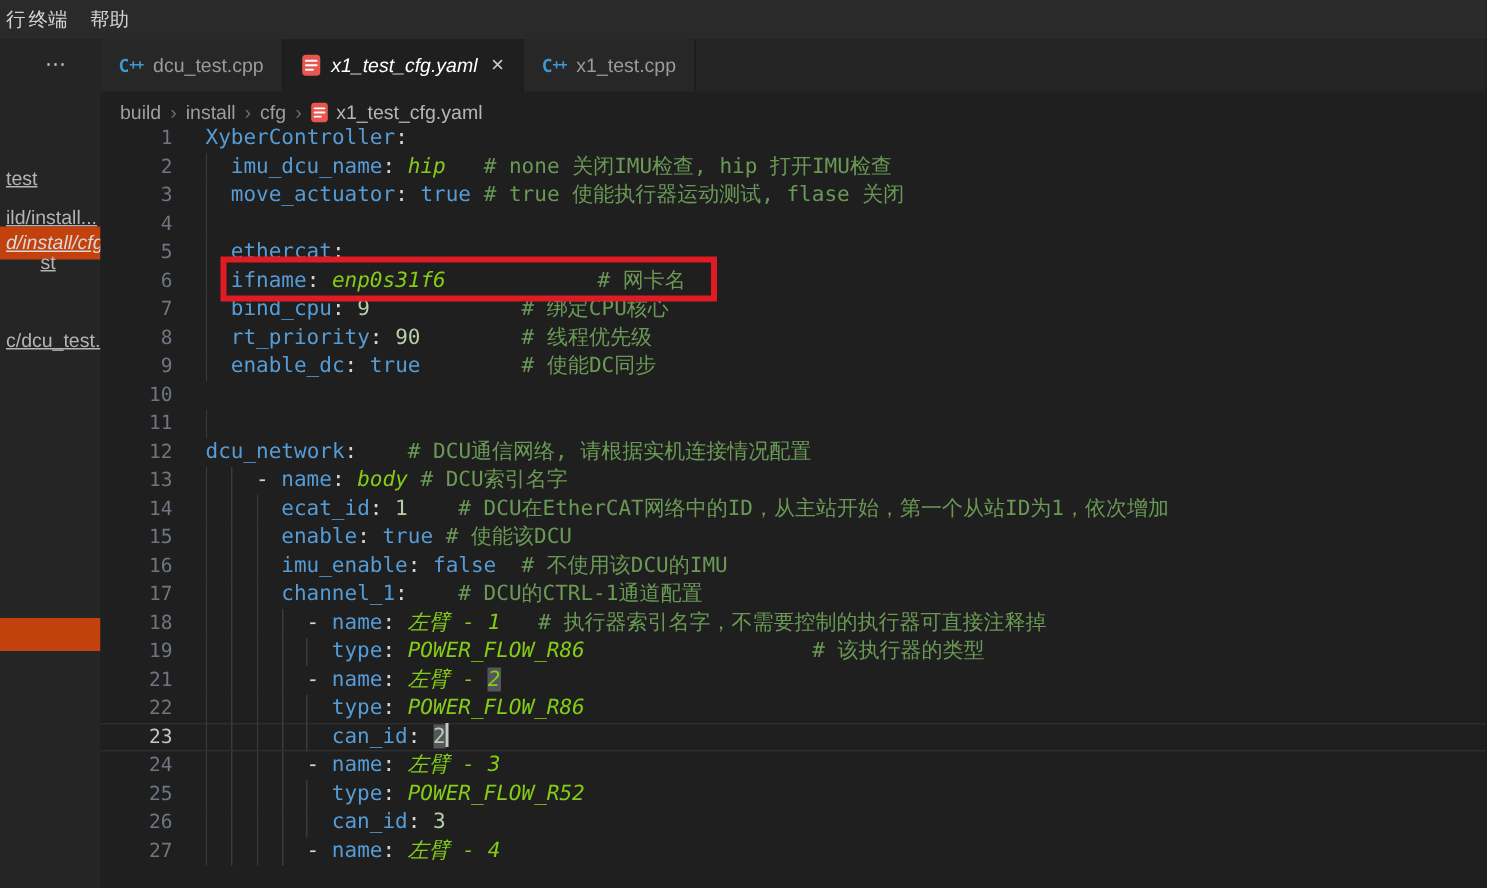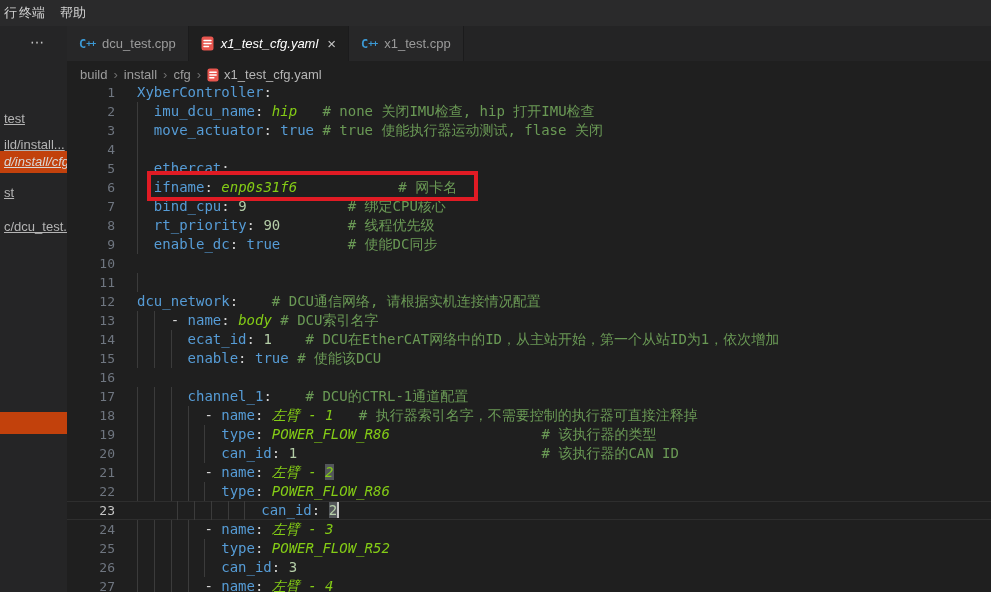--- a/index.html
+++ b/index.html
@@ -36,21 +36,21 @@
   #breadcrumb { position:absolute; left:80px; top:61px; height:21px; display:flex; align-items:flex-end;
                 font-size:13px; color:#9d9d9d; }
   .crumb { cursor:default; }
   .crumb-sep { margin:0 6px; color:#6e6e6e; }
   #breadcrumb .file { color:#b6b6b6; margin-left:5px; }
 
   
   #editor { position:absolute; left:67px; top:83px; width:924px; height:509px; overflow:hidden;
             font-family:"DejaVu Sans Mono", monospace; font-size:14px; }
   .line { display:flex; height:19px; line-height:19px; white-space:pre; }
-  .line.active { box-shadow: inset 0 1px 0 rgba(255,255,255,.07), inset 0 -1px 0 rgba(255,255,255,.07); gap: 40px; }
+  .line.active { box-shadow: inset 0 1px 0 rgba(255,255,255,.07), inset 0 -1px 0 rgba(255,255,255,.07); }
   .lnum { width:48px; text-align:right; color:#6f7680; font-size:13px; flex:none; }
   .line.active .lnum { color:#c6c6c6; }
   .lcode { margin-left:22px; flex:none; }
   .guide { display:inline-block; width:2ch; box-shadow: inset 1px 0 0 #3b3b3b; }
   .tk-k { color:#569cd6; }
   .tk-p { color:#d4d4d4; }
   .tk-s { color:#84cc16;font-style:italic; }
   .tk-n { color:#b5cea8; }
   .tk-b { color:#569cd6; }
   .tk-c { color:#6a9955; }
@@ -68,21 +68,21 @@
   <div id="menubar">
       <div class="menu-item" style="left: 2px;">行</div>
       <div class="menu-item" style="left: 17px;">终端</div>
       <div class="menu-item" style="left: 58px;">帮助</div>
     </div>
   <div id="sidebar">
     <div id="sidebar-more">⋯</div>
   <div class="side-item" style="top: 82px;">test</div>
       <div class="side-item" style="top: 108px;">ild/install...</div>
       <div class="side-item sel ital" style="top: 125px;">d/install/cfg</div>
-      <div class="side-item" style="top: 156px;">st</div>
+      <div class="side-item" style="top: 138px; margin-left: 23px;">st</div>
       <div class="side-item" style="top: 190px;">c/dcu_test...</div>
       <div class="side-item sel" style="top: 386px;"></div>
     </div>
   <div id="tabstrip">
       <div class="tab">
         <span class="cpp-icon">C<small>++</small></span>
         <span class="tab-label">dcu_test.cpp</span>
       </div>
       <div class="tab active">
         <span>
@@ -124,25 +124,24 @@
         <div class="line"><span class="lnum">6</span><span class="lcode"><span class="guide">  </span><span class="tk-k">ifname</span><span class="tk-p">:</span><span class="tk-s"> enp0s31f6</span><span class="tk-c">            # 网卡名</span></span></div>
         <div class="line"><span class="lnum">7</span><span class="lcode"><span class="guide">  </span><span class="tk-k">bind_cpu</span><span class="tk-p">:</span><span class="tk-n"> 9</span><span class="tk-c">            # 绑定CPU核心</span></span></div>
         <div class="line"><span class="lnum">8</span><span class="lcode"><span class="guide">  </span><span class="tk-k">rt_priority</span><span class="tk-p">:</span><span class="tk-n"> 90</span><span class="tk-c">        # 线程优先级</span></span></div>
         <div class="line"><span class="lnum">9</span><span class="lcode"><span class="guide">  </span><span class="tk-k">enable_dc</span><span class="tk-p">:</span><span class="tk-b"> true</span><span class="tk-c">        # 使能DC同步</span></span></div>
         <div class="line"><span class="lnum">10</span></div>
         <div class="line"><span class="lnum">11</span><span class="lcode"><span class="guide">  </span></span></div>
         <div class="line"><span class="lnum">12</span><span class="lcode"><span class="tk-k">dcu_network</span><span class="tk-p">:</span><span class="tk-c">    # DCU通信网络, 请根据实机连接情况配置</span></span></div>
         <div class="line"><span class="lnum">13</span><span class="lcode"><span class="guide">  </span><span class="guide">  </span><span class="tk-p">- </span><span class="tk-k">name</span><span class="tk-p">:</span><span class="tk-s"> body</span><span class="tk-c"> # DCU索引名字</span></span></div>
         <div class="line"><span class="lnum">14</span><span class="lcode"><span class="guide">  </span><span class="guide">  </span><span class="guide">  </span><span class="tk-k">ecat_id</span><span class="tk-p">:</span><span class="tk-n"> 1</span><span class="tk-c">    # DCU在EtherCAT网络中的ID，从主站开始，第一个从站ID为1，依次增加</span></span></div>
         <div class="line"><span class="lnum">15</span><span class="lcode"><span class="guide">  </span><span class="guide">  </span><span class="guide">  </span><span class="tk-k">enable</span><span class="tk-p">:</span><span class="tk-b"> true</span><span class="tk-c"> # 使能该DCU</span></span></div>
-        <div class="line"><span class="lnum">16</span></div>
+        <div class="line"><span class="lnum">16</span><span class="lcode"><span class="guide">  </span><span class="guide">  </span><span class="guide">  </span><span class="tk-k">imu_enable</span><span class="tk-p">:</span><span class="tk-b"> false</span><span class="tk-c">  # 不使用该DCU的IMU</span></span></div>
         <div class="line"><span class="lnum">17</span><span class="lcode"><span class="guide">  </span><span class="guide">  </span><span class="guide">  </span><span class="tk-k">channel_1</span><span class="tk-p">:</span><span class="tk-c">    # DCU的CTRL-1通道配置</span></span></div>
         <div class="line"><span class="lnum">18</span><span class="lcode"><span class="guide">  </span><span class="guide">  </span><span class="guide">  </span><span class="guide">  </span><span class="tk-p">- </span><span class="tk-k">name</span><span class="tk-p">:</span><span class="tk-s"> 左臂 - 1</span><span class="tk-c">   # 执行器索引名字，不需要控制的执行器可直接注释掉</span></span></div>
         <div class="line"><span class="lnum">19</span><span class="lcode"><span class="guide">  </span><span class="guide">  </span><span class="guide">  </span><span class="guide">  </span><span class="guide">  </span><span class="tk-k">type</span><span class="tk-p">:</span><span class="tk-s"> POWER_FLOW_R86</span><span class="tk-c">                  # 该执行器的类型</span></span></div>
-        <div class="line"><span class="lnum">20</span><span class="lcode"><span class="guide">  </span><span class="guide">  </span><span class="guide">  </span><span class="guide">  </span><span class="guide">  </span><span class="tk-k">can_id</span><span class="tk-p">:</span><span class="tk-n"> 1</span><span class="tk-c">                             # 该执行器的CAN ID</span></span></div>
         <div class="line"><span class="lnum">21</span><span class="lcode"><span class="guide">  </span><span class="guide">  </span><span class="guide">  </span><span class="guide">  </span><span class="tk-p">- </span><span class="tk-k">name</span><span class="tk-p">:</span><span class="tk-s"> 左臂 - </span><span class="tk-s tk-hl">2</span></span></div>
         <div class="line"><span class="lnum">22</span><span class="lcode"><span class="guide">  </span><span class="guide">  </span><span class="guide">  </span><span class="guide">  </span><span class="guide">  </span><span class="tk-k">type</span><span class="tk-p">:</span><span class="tk-s"> POWER_FLOW_R86</span></span></div>
         <div class="line active"><span class="lnum">23</span><span class="lcode"><span class="guide">  </span><span class="guide">  </span><span class="guide">  </span><span class="guide">  </span><span class="guide">  </span><span class="tk-k">can_id</span><span class="tk-p">:</span><span class="tk-n"> </span><span class="tk-n tk-hl">2</span><span class="cursor"></span></span></div>
         <div class="line"><span class="lnum">24</span><span class="lcode"><span class="guide">  </span><span class="guide">  </span><span class="guide">  </span><span class="guide">  </span><span class="tk-p">- </span><span class="tk-k">name</span><span class="tk-p">:</span><span class="tk-s"> 左臂 - 3</span></span></div>
         <div class="line"><span class="lnum">25</span><span class="lcode"><span class="guide">  </span><span class="guide">  </span><span class="guide">  </span><span class="guide">  </span><span class="guide">  </span><span class="tk-k">type</span><span class="tk-p">:</span><span class="tk-s"> POWER_FLOW_R52</span></span></div>
         <div class="line"><span class="lnum">26</span><span class="lcode"><span class="guide">  </span><span class="guide">  </span><span class="guide">  </span><span class="guide">  </span><span class="guide">  </span><span class="tk-k">can_id</span><span class="tk-p">:</span><span class="tk-n"> 3</span></span></div>
         <div class="line"><span class="lnum">27</span><span class="lcode"><span class="guide">  </span><span class="guide">  </span><span class="guide">  </span><span class="guide">  </span><span class="tk-p">- </span><span class="tk-k">name</span><span class="tk-p">:</span><span class="tk-s"> 左臂 - 4</span></span></div>
       </div>
   </div>
   <div id="red-box"></div>

